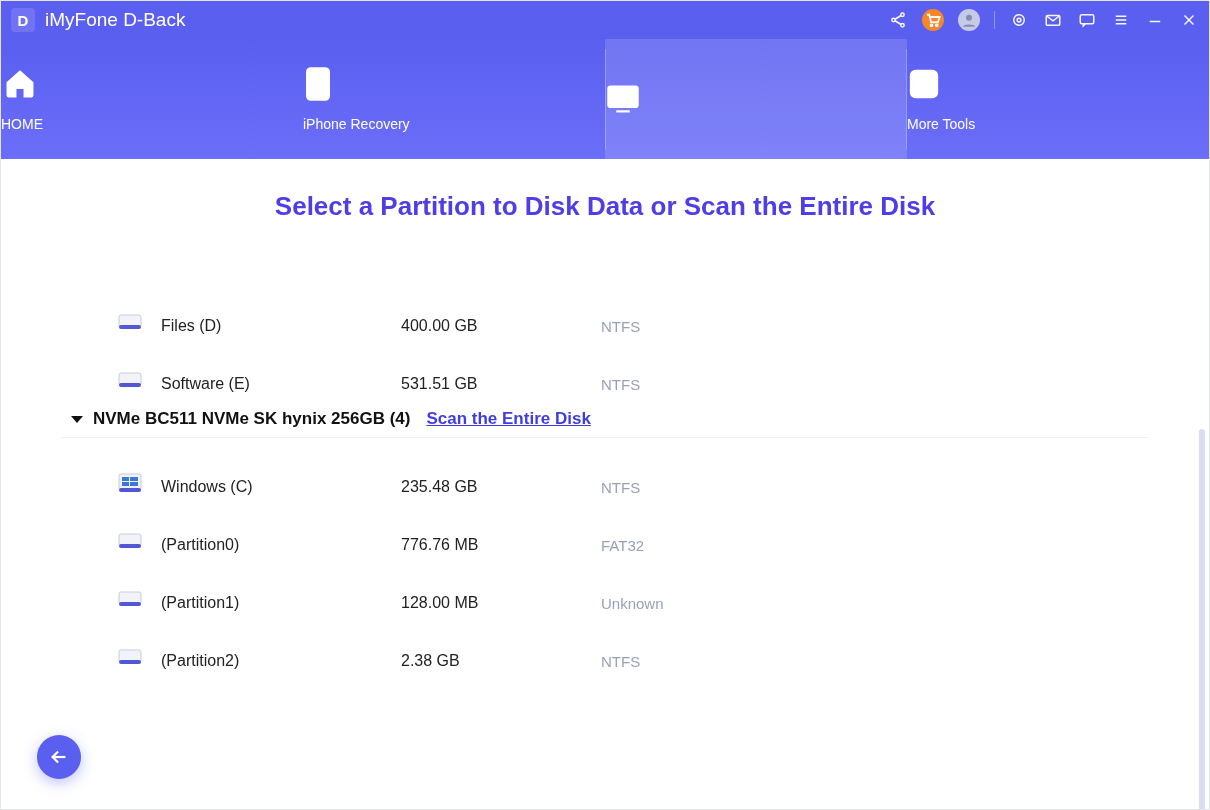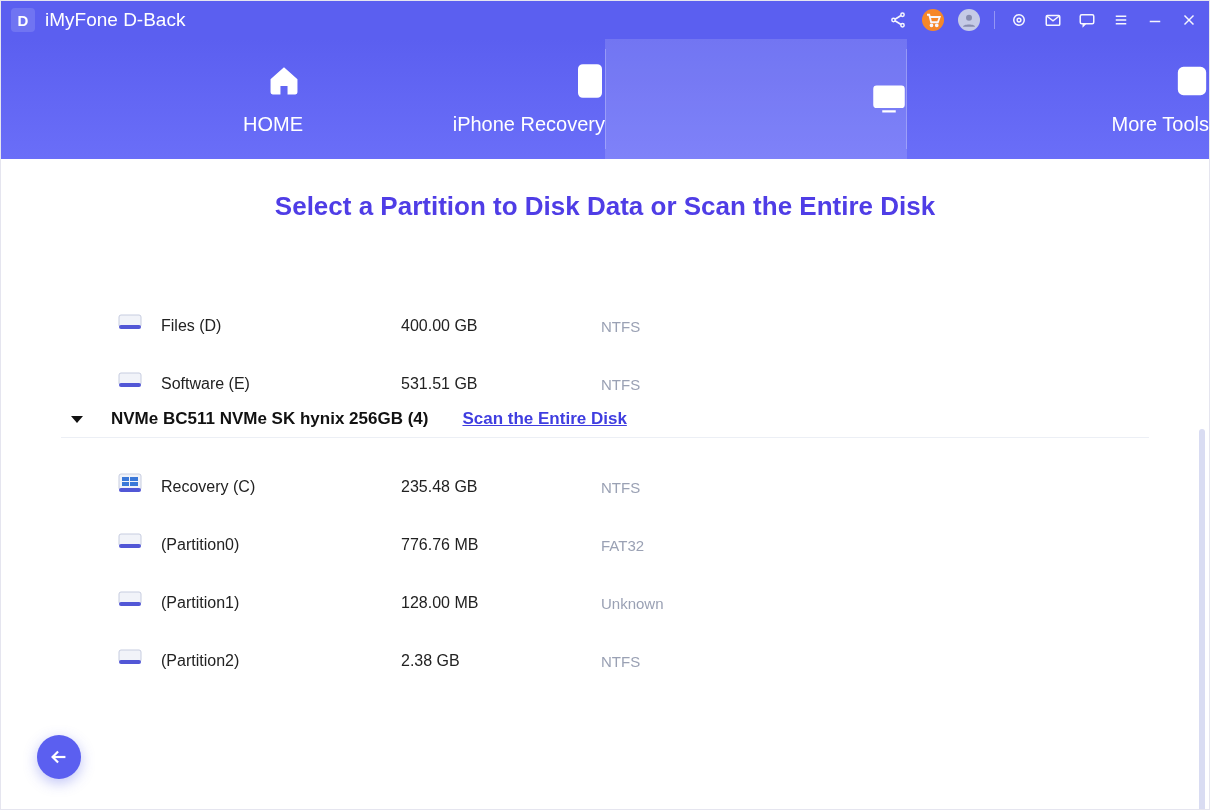--- a/index.html
+++ b/index.html
@@ -11,32 +11,32 @@
   .logo-badge { width:24px; height:24px; background:#ffffff22; border-radius:4px; display:flex; align-items:center; justify-content:center; font-weight:700; font-size:15px; }
   .app-title { font-size:19px; font-weight:500; }
   .titlebar-right { margin-left:auto; display:flex; align-items:center; gap:14px; }
   .tb-icon { width:20px; height:20px; display:flex; align-items:center; justify-content:center; cursor:pointer; color:#fff; opacity:.95; }
   .tb-icon svg { width:18px; height:18px; }
   .cart-badge { width:22px; height:22px; border-radius:50%; background:#ff8a1f; display:flex; align-items:center; justify-content:center; }
   .avatar-badge { width:22px; height:22px; border-radius:50%; background:#cbd1e6; display:flex; align-items:center; justify-content:center; }
   .tb-divider { width:1px; height:18px; background:rgba(255,255,255,.35); }
   
   .navbar { height:120px; display:flex; background:linear-gradient(180deg,#5b5ff0 0%, #6a6ef8 100%); }
-  .navtab { flex:1; display:flex; flex-direction:column; align-items:flex-end; justify-content:center; gap:14px; color:#fff; font-size:20px; cursor:pointer; position:relative; }
+  .navtab { flex:1; display:flex; flex-direction:column; align-items:flex-start; justify-content:center; gap:14px; color:#fff; font-size:14px; cursor:pointer; position:relative; }
   .navtab.active { background:rgba(255,255,255,.14); }
   .navtab.active::before, .navtab.active::after { content:""; position:absolute; top:10px; bottom:10px; width:1px; background:rgba(255,255,255,.25); }
   .navtab.active::before { left:0; }
   .navtab.active::after { right:0; }
   .tab-icon { height:36px; display:flex; align-items:center; justify-content:center; }
   .tab-icon svg { stroke:#fff; fill:#fff; }
   
   .main { flex:1; position:relative; background:#fff; overflow:hidden; }
   .page-title { text-align:center; color:#4f3de6; font-size:26px; font-weight:700; margin-top:32px; }
   .content { margin:55px 60px 0 60px; height:510px; overflow-y:auto; position:relative; }
-  .disk-header { display:flex; align-items:center; gap:28px; padding:8px 10px; border-bottom:1px solid #eceff5; }
+  .disk-header { display:flex; align-items:center; gap:10px; padding:8px 10px; border-bottom:1px solid #eceff5; }
   .caret { width:0; height:0; border-left:6px solid transparent; border-right:6px solid transparent; border-top:7px solid #111; }
   .disk-title { font-size:17px; font-weight:700; color:#111; }
   .scan-link { color:#3f3de0; font-size:17px; font-weight:700; text-decoration:underline; cursor:pointer; margin-left:6px; }
   .part-row { display:flex; align-items:flex-end; height:58px; padding-left:56px; cursor:pointer; }
   .drive-icon { width:26px; height:26px; margin-right:18px; display:flex; align-items:center; justify-content:center; }
   .part-name { width:240px; font-size:16px; color:#222; }
   .part-size { width:200px; font-size:16px; color:#222; }
   .part-fs { font-size:15px; color:#9aa1b4; }
   .scroll-indicator { position:absolute; right:4px; top:270px; width:6px; height:450px; background:#d9dcf2; border-radius:3px; }
   
@@ -197,21 +197,21 @@
         <div class="drive-icon">
           <svg width="26" height="26" viewBox="0 0 26 26">
               <rect x="2" y="4" width="22" height="16" rx="2" fill="#f1f3f9" stroke="#c7cde0"></rect>
               <rect x="5" y="7" width="7" height="4" fill="#3b78d8"></rect>
               <rect x="13" y="7" width="8" height="4" fill="#3b78d8"></rect>
               <rect x="5" y="12" width="7" height="4" fill="#3b78d8"></rect>
               <rect x="13" y="12" width="8" height="4" fill="#3b78d8"></rect>
               <rect x="2" y="18" width="22" height="4" rx="2" fill="#5257d6"></rect>
             </svg>
         </div>
-        <div class="part-name">Recovery (C)</div>
+        <div class="part-name">Windows (C)</div>
         <div class="part-size">235.48 GB</div>
         <div class="part-fs">NTFS</div>
       </div>
 
       <div class="part-row">
         <div class="drive-icon">
           <svg width="26" height="26" viewBox="0 0 26 26">
               <rect x="2" y="6" width="22" height="12" rx="2" fill="#f1f3f9" stroke="#c7cde0"></rect>
               <rect x="2" y="16" width="22" height="4" rx="2" fill="#5257d6"></rect>
             </svg>

